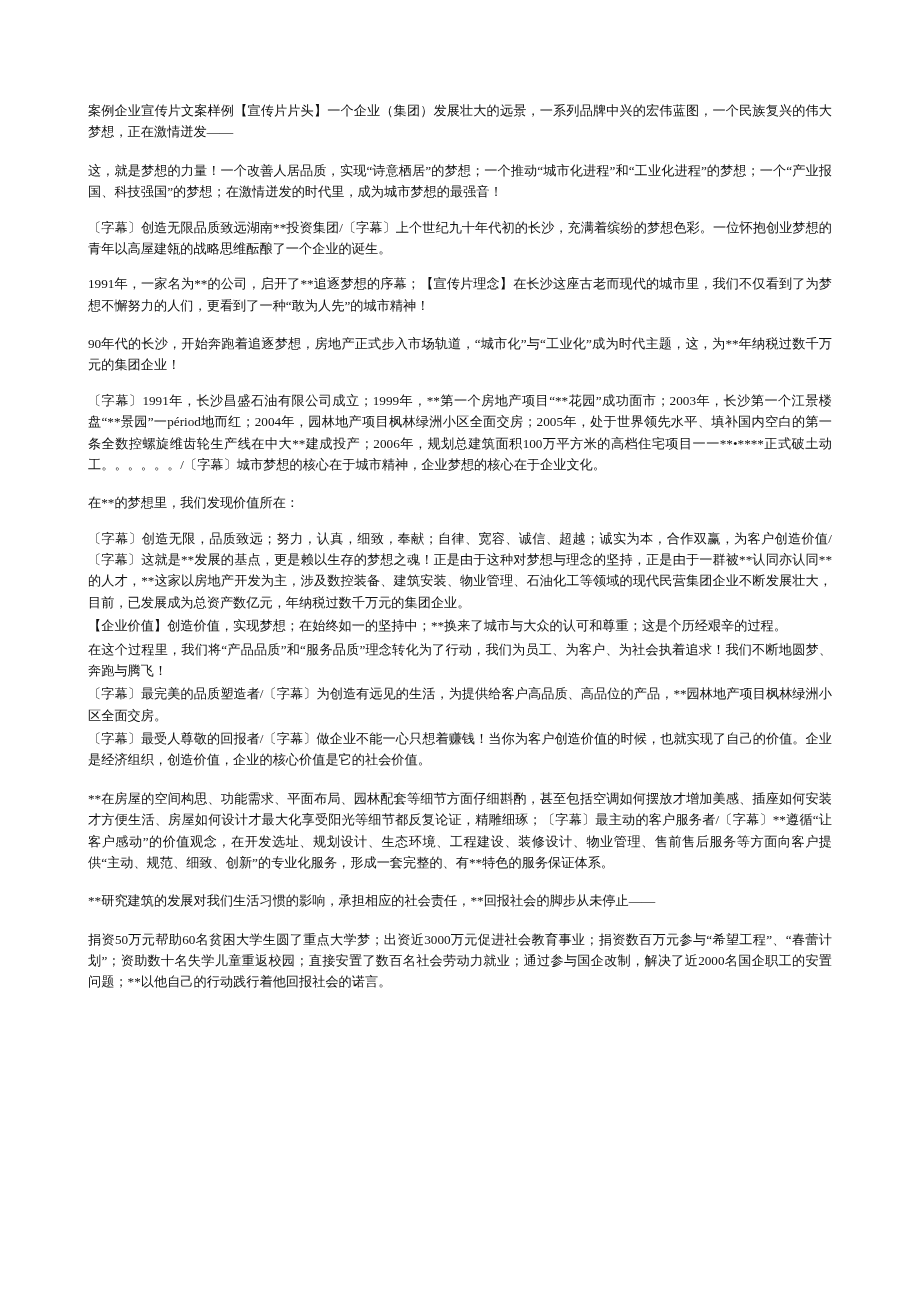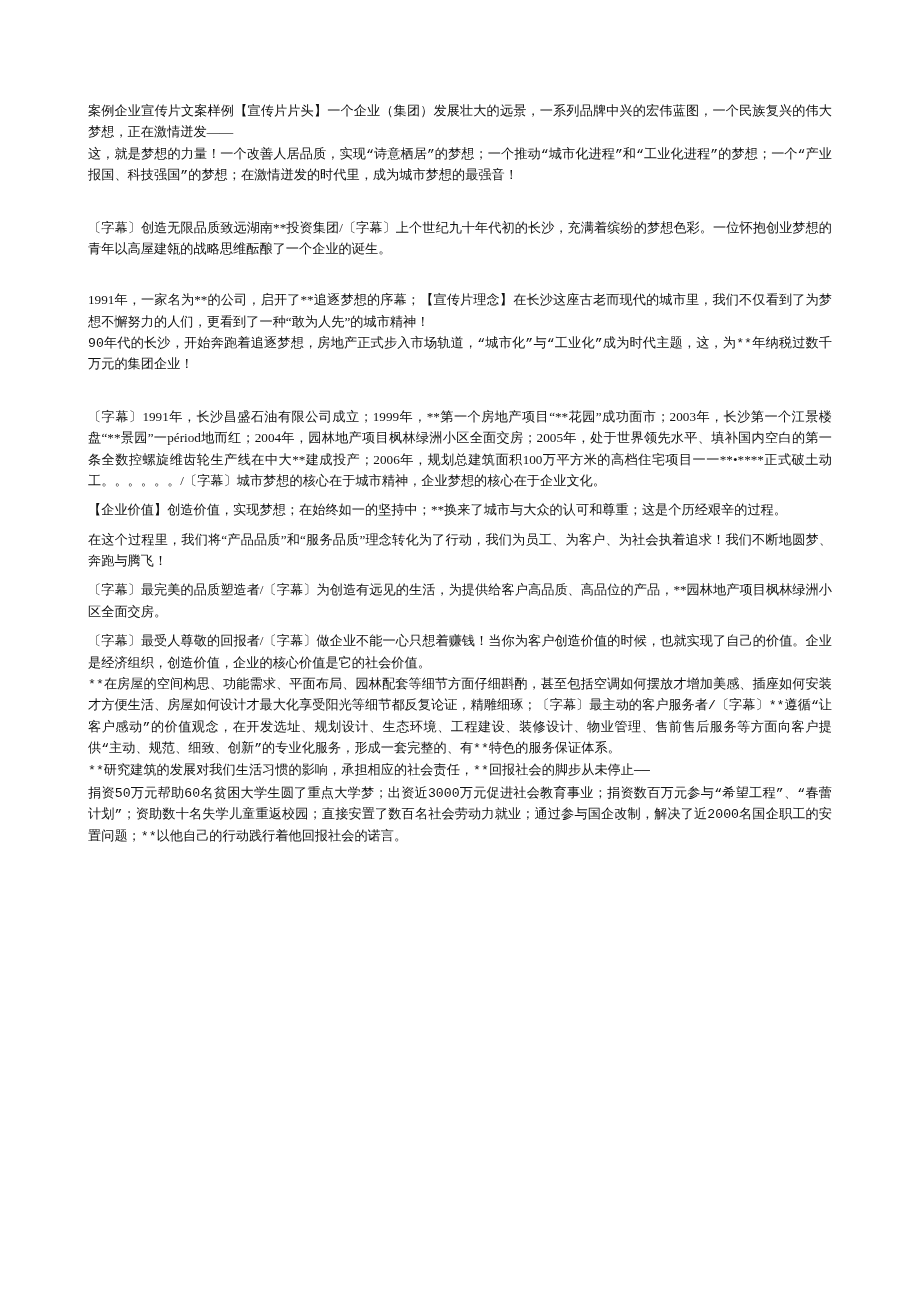--- a/index.html
+++ b/index.html
@@ -27,42 +27,43 @@
     text-align: justify;
     text-justify: inter-ideograph;
     color: #111111;
   }
   .para {
     margin: 0 0 0.1px 0;
     text-indent: 0;
     word-break: break-all;
   }
   .para.gap {
-    margin-top: 30px;
+    margin-top: 14px;
     font-family: Liberation Serif, serif;
   }
   .para.gap-sm {
-    margin-top: 1px;
-    font-family: Liberation Mono, monospace;
+    margin-top: 17px;
   }
   .para.gap-lg {
-    margin-top: 8px;
+    margin-top: 2px;
   }
 </style>
 </head>
 <body>
 
 <div class="page">
   <div class="doc-body">
     <p class="para">案例企业宣传片文案样例【宣传片片头】一个企业（集团）发展壮大的远景，一系列品牌中兴的宏伟蓝图，一个民族复兴的伟大梦想，正在激情迸发——</p>
     <p class="para gap-sm">这，就是梦想的力量！一个改善人居品质，实现“诗意栖居”的梦想；一个推动“城市化进程”和“工业化进程”的梦想；一个“产业报国、科技强国”的梦想；在激情迸发的时代里，成为城市梦想的最强音！</p>
     <p class="para gap">〔字幕〕创造无限品质致远湖南**投资集团/〔字幕〕上个世纪九十年代初的长沙，充满着缤纷的梦想色彩。一位怀抱创业梦想的青年以高屋建瓴的战略思维酝酿了一个企业的诞生。</p>
     <p class="para gap">1991年，一家名为**的公司，启开了**追逐梦想的序幕；【宣传片理念】在长沙这座古老而现代的城市里，我们不仅看到了为梦想不懈努力的人们，更看到了一种“敢为人先”的城市精神！</p>
     <p class="para gap-sm">90年代的长沙，开始奔跑着追逐梦想，房地产正式步入市场轨道，“城市化”与“工业化”成为时代主题，这，为**年纳税过数千万元的集团企业！</p>
     <p class="para gap">〔字幕〕1991年，长沙昌盛石油有限公司成立；1999年，**第一个房地产项目“**花园”成功面市；2003年，长沙第一个江景楼盘“**景园”一périod地而红；2004年，园林地产项目枫林绿洲小区全面交房；2005年，处于世界领先水平、填补国内空白的第一条全数控螺旋维齿轮生产线在中大**建成投产；2006年，规划总建筑面积100万平方米的高档住宅项目一一**•****正式破土动工。。。。。。/〔字幕〕城市梦想的核心在于城市精神，企业梦想的核心在于企业文化。</p>
+    <p class="para gap-sm">在**的梦想里，我们发现价值所在：</p>
+    <p class="para gap">〔字幕〕创造无限，品质致远；努力，认真，细致，奉献；自律、宽容、诚信、超越；诚实为本，合作双赢，为客户创造价值/〔字幕〕这就是**发展的基点，更是赖以生存的梦想之魂！正是由于这种对梦想与理念的坚持，正是由于一群被**认同亦认同**的人才，**这家以房地产开发为主，涉及数控装备、建筑安装、物业管理、石油化工等领域的现代民营集团企业不断发展壮大，目前，已发展成为总资产数亿元，年纳税过数千万元的集团企业。</p>
     <p class="para gap-lg">【企业价值】创造价值，实现梦想；在始终如一的坚持中；**换来了城市与大众的认可和尊重；这是个历经艰辛的过程。</p>
     <p class="para gap-lg">在这个过程里，我们将“产品品质”和“服务品质”理念转化为了行动，我们为员工、为客户、为社会执着追求！我们不断地圆梦、奔跑与腾飞！</p>
     <p class="para gap-lg">〔字幕〕最完美的品质塑造者/〔字幕〕为创造有远见的生活，为提供给客户高品质、高品位的产品，**园林地产项目枫林绿洲小区全面交房。</p>
     <p class="para gap-lg">〔字幕〕最受人尊敬的回报者/〔字幕〕做企业不能一心只想着赚钱！当你为客户创造价值的时候，也就实现了自己的价值。企业是经济组织，创造价值，企业的核心价值是它的社会价值。</p>
     <p class="para gap-sm">**在房屋的空间构思、功能需求、平面布局、园林配套等细节方面仔细斟酌，甚至包括空调如何摆放才增加美感、插座如何安装才方便生活、房屋如何设计才最大化享受阳光等细节都反复论证，精雕细琢；〔字幕〕最主动的客户服务者/〔字幕〕**遵循“让客户感动”的价值观念，在开发选址、规划设计、生态环境、工程建设、装修设计、物业管理、售前售后服务等方面向客户提供“主动、规范、细致、创新”的专业化服务，形成一套完整的、有**特色的服务保证体系。</p>
     <p class="para gap-sm">**研究建筑的发展对我们生活习惯的影响，承担相应的社会责任，**回报社会的脚步从未停止——</p>
     <p class="para gap-sm">捐资50万元帮助60名贫困大学生圆了重点大学梦；出资近3000万元促进社会教育事业；捐资数百万元参与“希望工程”、“春蕾计划”；资助数十名失学儿童重返校园；直接安置了数百名社会劳动力就业；通过参与国企改制，解决了近2000名国企职工的安置问题；**以他自己的行动践行着他回报社会的诺言。</p>
   </div>
 </div>
 

